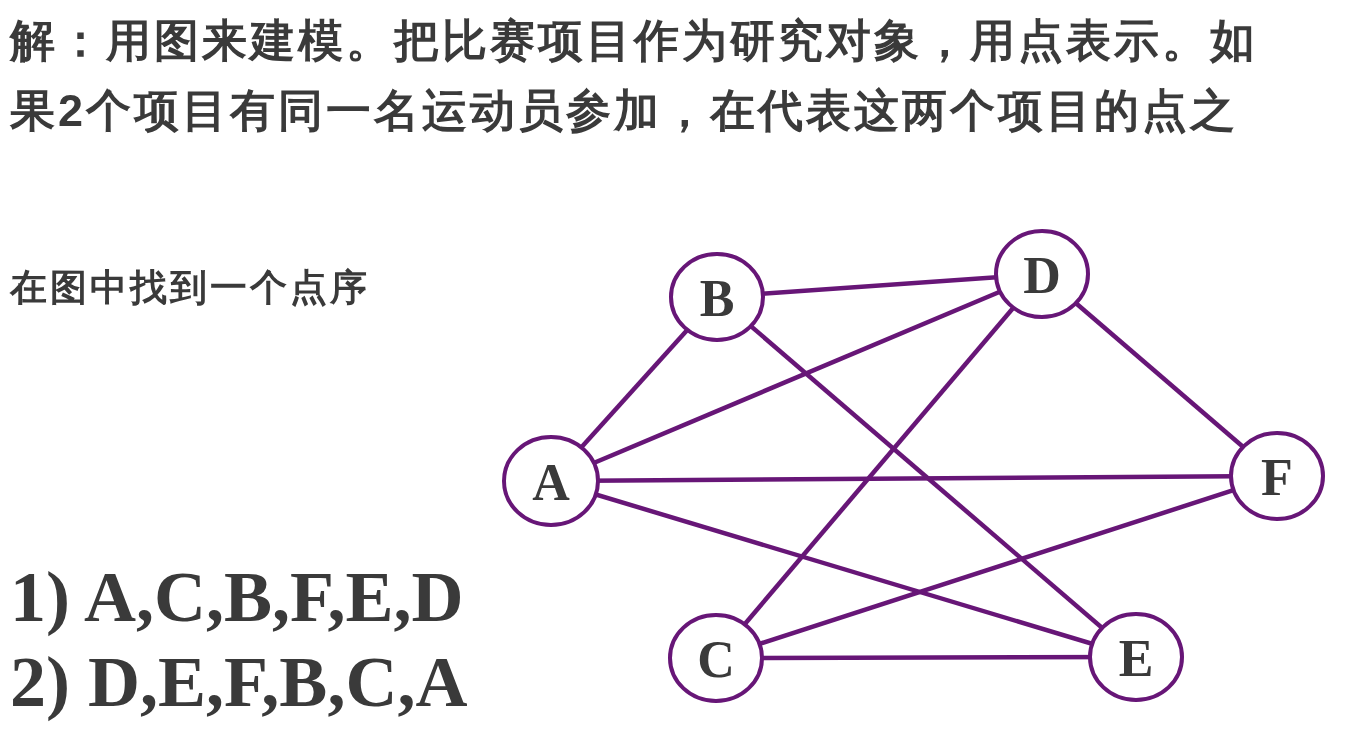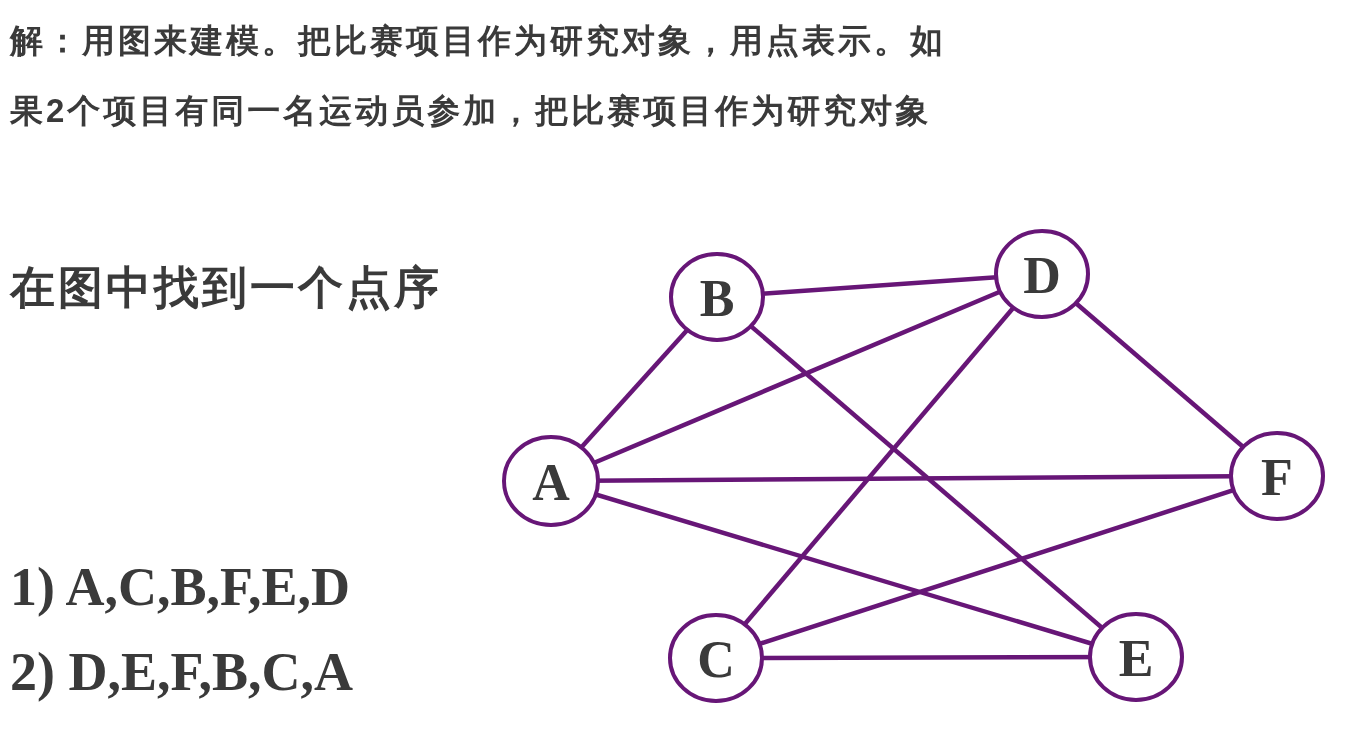--- a/index.html
+++ b/index.html
@@ -14,57 +14,57 @@
   .cjk {
     position: absolute;
     color: #3a3a3a;
     font-weight: bold;
     letter-spacing: 3px;
   }
   .para1 {
     left: 10px;
     top: 6px;
     width: 1362px;
-    font-size: 33px;
+    font-size: 45px;
     line-height: 70px;
   }
   .para2 {
     left: 10px;
     top: 252px;
     width: 490px;
-    font-size: 45px;
+    font-size: 37px;
     line-height: 72px;
   }
   .seq {
     position: absolute;
     left: 10px;
     font-family: "Liberation Serif", serif;
     font-weight: bold;
-    font-size: 54px;
+    font-size: 72px;
     color: #3a3a3a;
     white-space: nowrap;
   }
   .seq1 { top: 556px; }
   .seq2 { top: 641px; }
   #graph-svg {
     position: absolute;
     left: 0;
     top: 0;
     width: 1372px;
     height: 734px;
   }
 </style>
 </head>
 <body>
 
 <div class="slide">
 
   <div class="cjk para1">
     <div>解：用图来建模。把比赛项目作为研究对象，用点表示。如</div>
-    <div>果2个项目有同一名运动员参加，把比赛项目作为研究对象</div>
+    <div>果2个项目有同一名运动员参加，在代表这两个项目的点之</div>
   </div>
 
   <div class="cjk para2">
     <div>在图中找到一个点序</div>
   </div>
 
   <div class="seq seq1">1) A,C,B,F,E,D</div>
   <div class="seq seq2">2) D,E,F,B,C,A</div>
 
   <svg id="graph-svg" viewBox="0 0 1372 734">

